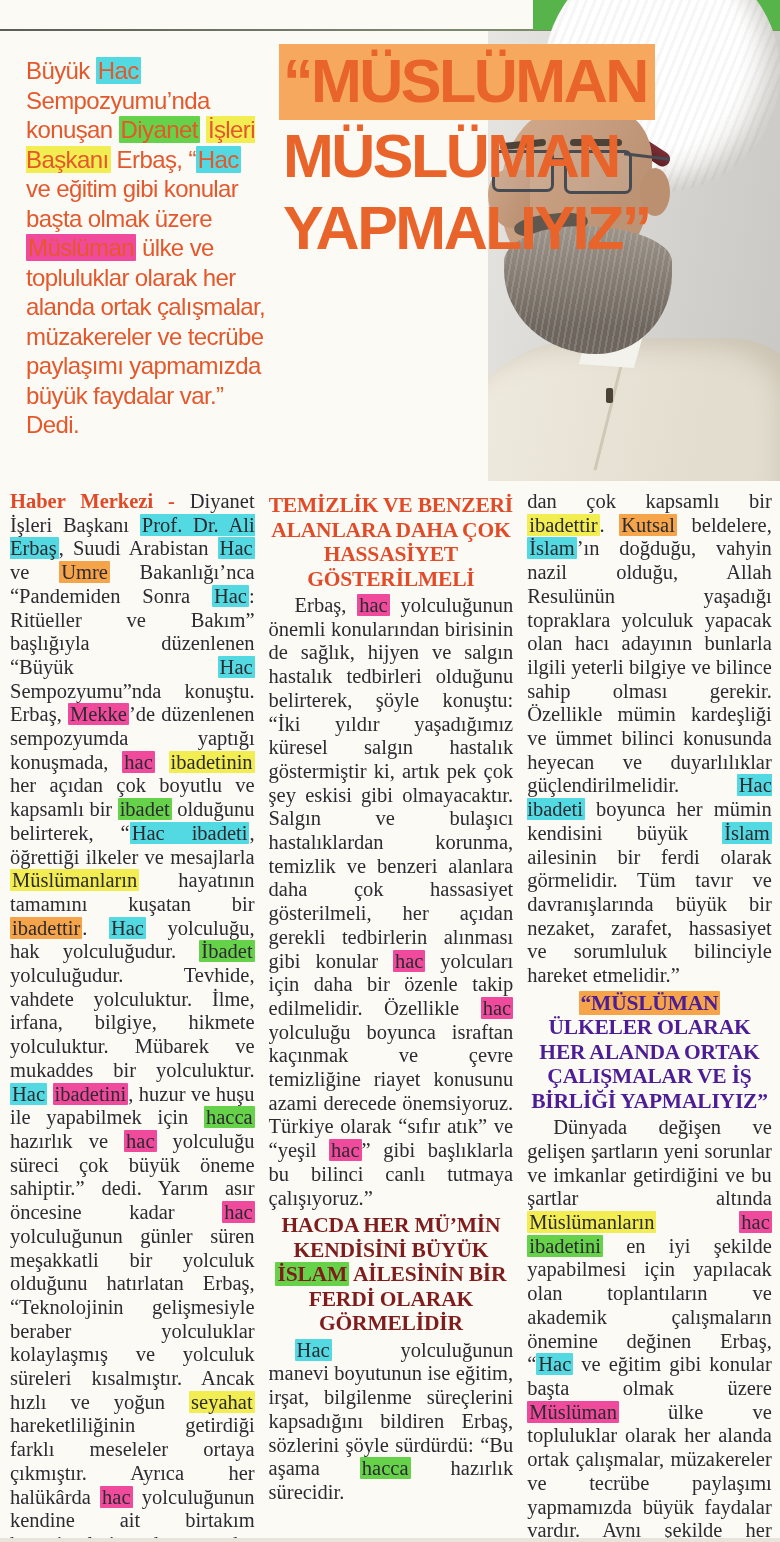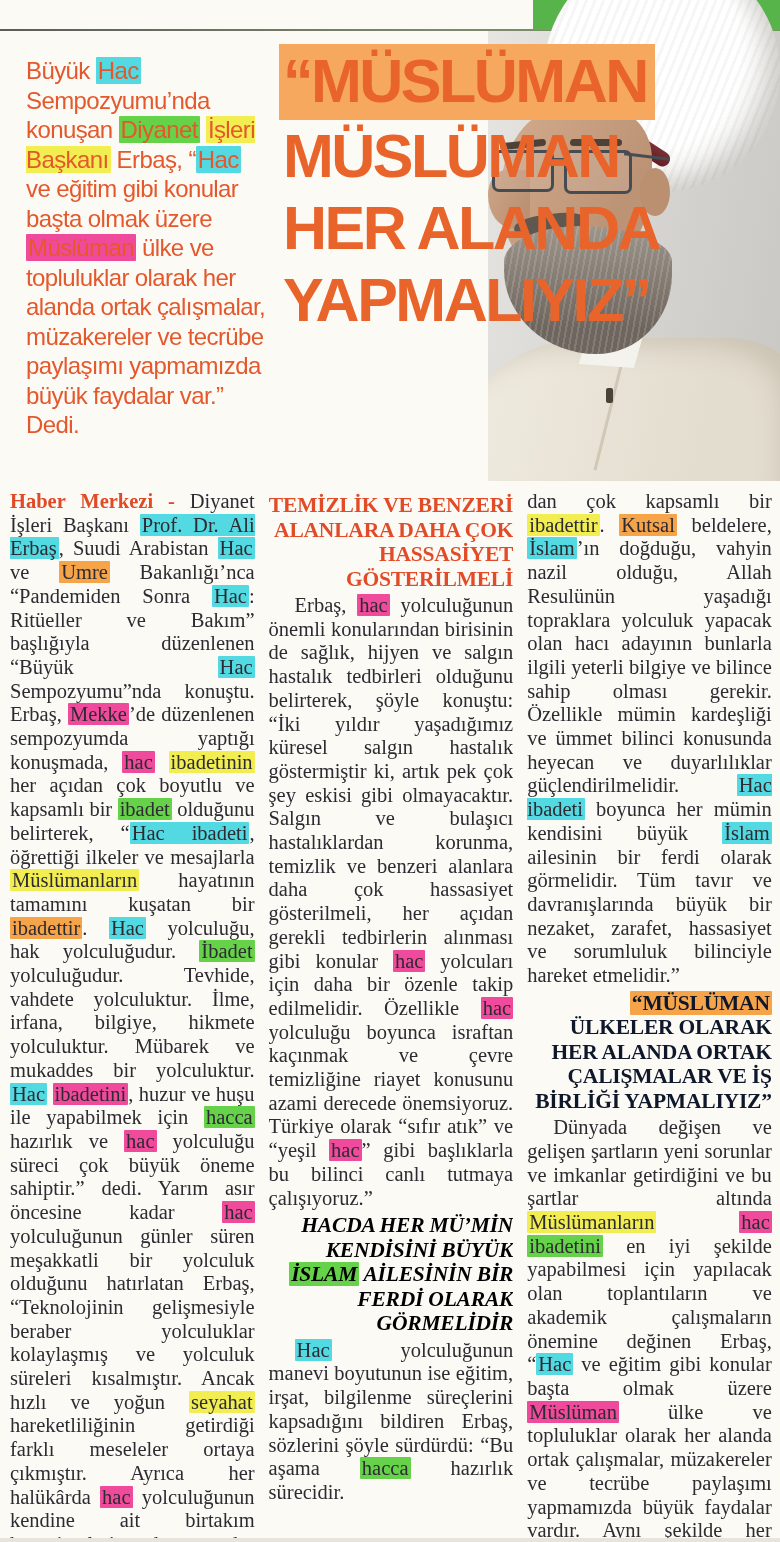--- a/index.html
+++ b/index.html
@@ -63,21 +63,21 @@
     letter-spacing:-2.5px;white-space:nowrap;}
   .headline-line span{display:inline-block;}
   .headline-boxed{padding:1px 8px 3px 4px;margin-left:-4px;}
   
   .cols{position:absolute;left:10px;top:490px;width:762px;height:1048px;z-index:1;
     display:flex;gap:14px;overflow:hidden;}
   .col{width:244.6px;overflow:hidden;}
   .body-p{margin:0;font-size:20.5px;line-height:23.7px;text-align:justify;}
   .body-p.indent{text-indent:26px;}
   .subhead{margin:3px 0 3px;font-size:21.5px;line-height:24.5px;font-weight:bold;
-    letter-spacing:-0.2px;text-align:right;}
+    letter-spacing:-0.2px;text-align:center;}
   .accent{font-weight:bold;}
   .hl{padding:0 2px;border-radius:1px;}
   .bottom-edge{position:absolute;left:0;bottom:0;width:780px;height:4px;background:#e7e5db;}
 </style>
 </head>
 <body>
 
 <div class="page">
 
   <div class="top-rule"></div>
@@ -102,35 +102,34 @@
     <div class="temple"></div>
     <div class="mustache"></div>
     <div class="beard"></div>
   </div>
 
   <div class="lead" style="color: rgb(228, 88, 44);"><span>Büyük </span><span class="hl" style="background: rgb(82, 217, 226);">Hac</span><span> Sempozyumu’nda konuşan </span><span class="hl" style="background: rgb(102, 210, 74);">Diyanet</span><span> </span><span class="hl" style="background: rgb(242, 238, 82);">İşleri Başkanı</span><span> Erbaş, “</span><span class="hl" style="background: rgb(82, 217, 226);">Hac</span><span> ve eğitim gibi konular başta olmak üzere </span><span class="hl" style="background: rgb(240, 74, 156);">Müslüman</span><span> ülke ve topluluklar olarak her alanda ortak çalışmalar, müzakereler ve tecrübe paylaşımı yapmamızda büyük faydalar var.” Dedi.</span></div>
 
   <div class="headline" style="color: rgb(232, 100, 42);">
     <div class="headline-line"><span class="headline-boxed" style="background: rgb(246, 168, 95);">“MÜSLÜMAN</span></div>
     <div class="headline-line"><span>MÜSLÜMAN</span></div>
-    <div class="headline-line"><span>HER ALANDA</span></div>
     <div class="headline-line"><span>YAPMALIYIZ”</span></div>
   </div>
 
   <div class="cols">
     <div class="col">
         <p class="body-p"><span class="accent" style="color: rgb(224, 74, 38);">Haber Merkezi - </span><span>Diyanet İşleri Başkanı </span><span class="hl" style="background: rgb(82, 217, 226);">Prof. Dr. Ali Erbaş</span><span>, Suudi Arabistan </span><span class="hl" style="background: rgb(82, 217, 226);">Hac</span><span> ve </span><span class="hl" style="background: rgb(245, 164, 74);">Umre</span><span> Bakanlığı’nca “Pandemiden Sonra </span><span class="hl" style="background: rgb(82, 217, 226);">Hac</span><span>: Ritüeller ve Bakım” başlığıyla düzenlenen “Büyük </span><span class="hl" style="background: rgb(82, 217, 226);">Hac</span><span> Sempozyumu”nda konuştu. Erbaş, </span><span class="hl" style="background: rgb(240, 74, 156);">Mekke</span><span>’de düzenlenen sempozyumda yaptığı konuşmada, </span><span class="hl" style="background: rgb(240, 74, 156);">hac</span><span> </span><span class="hl" style="background: rgb(242, 238, 82);">ibadetinin</span><span> her açıdan çok boyutlu ve kapsamlı bir </span><span class="hl" style="background: rgb(102, 210, 74);">ibadet</span><span> olduğunu belirterek, “</span><span class="hl" style="background: rgb(82, 217, 226);">Hac ibadeti</span><span>, öğrettiği ilkeler ve mesajlarla </span><span class="hl" style="background: rgb(242, 238, 82);">Müslümanların</span><span> hayatının tamamını kuşatan bir </span><span class="hl" style="background: rgb(245, 164, 74);">ibadettir</span><span>. </span><span class="hl" style="background: rgb(82, 217, 226);">Hac</span><span> yolculuğu, hak yolculuğudur. </span><span class="hl" style="background: rgb(102, 210, 74);">İbadet</span><span> yolculuğudur. Tevhide, vahdete yolculuktur. İlme, irfana, bilgiye, hikmete yolculuktur. Mübarek ve mukaddes bir yolculuktur. </span><span class="hl" style="background: rgb(82, 217, 226);">Hac</span><span> </span><span class="hl" style="background: rgb(240, 74, 156);">ibadetini</span><span>, huzur ve huşu ile yapabilmek için </span><span class="hl" style="background: rgb(102, 210, 74);">hacca</span><span> hazırlık ve </span><span class="hl" style="background: rgb(240, 74, 156);">hac</span><span> yolculuğu süreci çok büyük öneme sahiptir.” dedi. Yarım asır öncesine kadar </span><span class="hl" style="background: rgb(240, 74, 156);">hac</span><span> yolculuğunun günler süren meşakkatli bir yolculuk olduğunu hatırlatan Erbaş, “Teknolojinin gelişmesiyle beraber yolculuklar kolaylaşmış ve yolculuk süreleri kısalmıştır. Ancak hızlı ve yoğun </span><span class="hl" style="background: rgb(242, 238, 82);">seyahat</span><span> hareketliliğinin getirdiği farklı meseleler ortaya çıkmıştır. Ayrıca her halükârda </span><span class="hl" style="background: rgb(240, 74, 156);">hac</span><span> yolculuğunun kendine ait birtakım hususiyetleri de vardır. Dolayısıyla her daim yeniden ele alarak bu yolculuğu en güzel ve en</span></p>
       </div>
     <div class="col">
         <h3 class="subhead" style="color: rgb(225, 75, 40);"><span>TEMİZLİK VE BENZERİ ALANLARA DAHA ÇOK HASSASİYET GÖSTERİLMELİ</span></h3>
         <p class="body-p indent"><span>Erbaş, </span><span class="hl" style="background: rgb(240, 74, 156);">hac</span><span> yolculuğunun önemli konularından birisinin de sağlık, hijyen ve salgın hastalık tedbirleri olduğunu belirterek, şöyle konuştu: “İki yıldır yaşadığımız küresel salgın hastalık göstermiştir ki, artık pek çok şey eskisi gibi olmayacaktır. Salgın ve bulaşıcı hastalıklardan korunma, temizlik ve benzeri alanlara daha çok hassasiyet gösterilmeli, her açıdan gerekli tedbirlerin alınması gibi konular </span><span class="hl" style="background: rgb(240, 74, 156);">hac</span><span> yolcuları için daha bir özenle takip edilmelidir. Özellikle </span><span class="hl" style="background: rgb(240, 74, 156);">hac</span><span> yolculuğu boyunca israftan kaçınmak ve çevre temizliğine riayet konusunu azami derecede önemsiyoruz. Türkiye olarak “sıfır atık” ve “yeşil </span><span class="hl" style="background: rgb(240, 74, 156);">hac</span><span>” gibi başlıklarla bu bilinci canlı tutmaya çalışıyoruz.”</span></p>
-        <h3 class="subhead" style="color: #000000; font-style: italic;"><span>HACDA HER MÜ’MİN KENDİSİNİ BÜYÜK </span><span class="hl" style="background: rgb(102, 210, 74);">İSLAM</span><span> AİLESİNİN BİR FERDİ OLARAK GÖRMELİDİR</span></h3>
+        <h3 class="subhead" style="color: #7f1d1d;"><span>HACDA HER MÜ’MİN KENDİSİNİ BÜYÜK </span><span class="hl" style="background: rgb(102, 210, 74);">İSLAM</span><span> AİLESİNİN BİR FERDİ OLARAK GÖRMELİDİR</span></h3>
         <p class="body-p indent"><span class="hl" style="background: rgb(82, 217, 226);">Hac</span><span> yolculuğunun manevi boyutunun ise eğitim, irşat, bilgilenme süreçlerini kapsadığını bildiren Erbaş, sözlerini şöyle sürdürdü: “Bu aşama </span><span class="hl" style="background: rgb(102, 210, 74);">hacca</span><span> hazırlık sürecidir. </span></p>
       </div>
     <div class="col">
         <p class="body-p"><span>dan çok kapsamlı bir </span><span class="hl" style="background: rgb(242, 238, 82);">ibadettir</span><span>. </span><span class="hl" style="background: rgb(245, 164, 74);">Kutsal</span><span> beldelere, </span><span class="hl" style="background: rgb(82, 217, 226);">İslam</span><span>’ın doğduğu, vahyin nazil olduğu, Allah Resulünün yaşadığı topraklara yolculuk yapacak olan hacı adayının bunlarla ilgili yeterli bilgiye ve bilince sahip olması gerekir. Özellikle mümin kardeşliği ve ümmet bilinci konusunda heyecan ve duyarlılıklar güçlendirilmelidir. </span><span class="hl" style="background: rgb(82, 217, 226);">Hac ibadeti</span><span> boyunca her mümin kendisini büyük </span><span class="hl" style="background: rgb(82, 217, 226);">İslam</span><span> ailesinin bir ferdi olarak görmelidir. Tüm tavır ve davranışlarında büyük bir nezaket, zarafet, hassasiyet ve sorumluluk bilinciyle hareket etmelidir.”</span></p>
-        <h3 class="subhead" style="color: #0f172a;"><span class="hl" style="background: rgb(245, 164, 74);">“MÜSLÜMAN</span><span> ÜLKELER OLARAK HER ALANDA ORTAK ÇALIŞMALAR VE İŞ BİRLİĞİ YAPMALIYIZ”</span></h3>
+        <h3 class="subhead" style="color: #4c1d95;"><span class="hl" style="background: rgb(245, 164, 74);">“MÜSLÜMAN</span><span> ÜLKELER OLARAK HER ALANDA ORTAK ÇALIŞMALAR VE İŞ BİRLİĞİ YAPMALIYIZ”</span></h3>
         <p class="body-p indent"><span>Dünyada değişen ve gelişen şartların yeni sorunlar ve imkanlar getirdiğini ve bu şartlar altında </span><span class="hl" style="background: rgb(242, 238, 82);">Müslümanların</span><span> </span><span class="hl" style="background: rgb(240, 74, 156);">hac</span><span> </span><span class="hl" style="background: rgb(102, 210, 74);">ibadetini</span><span> en iyi şekilde yapabilmesi için yapılacak olan toplantıların ve akademik çalışmaların önemine değinen Erbaş, “</span><span class="hl" style="background: rgb(82, 217, 226);">Hac</span><span> ve eğitim gibi konular başta olmak üzere </span><span class="hl" style="background: rgb(240, 74, 156);">Müslüman</span><span> ülke ve topluluklar olarak her alanda ortak çalışmalar, müzakereler ve tecrübe paylaşımı yapmamızda büyük faydalar vardır. Aynı şekilde her alanda ortak çalışmalar ve iş birliği yapmamız hayati öneme sahiptir.” değerlendirmesinde bulundu. (İLKHA)</span></p>
       </div>
   </div>
 
   <div class="bottom-edge"></div>
 </div>
 
 </body></html>

